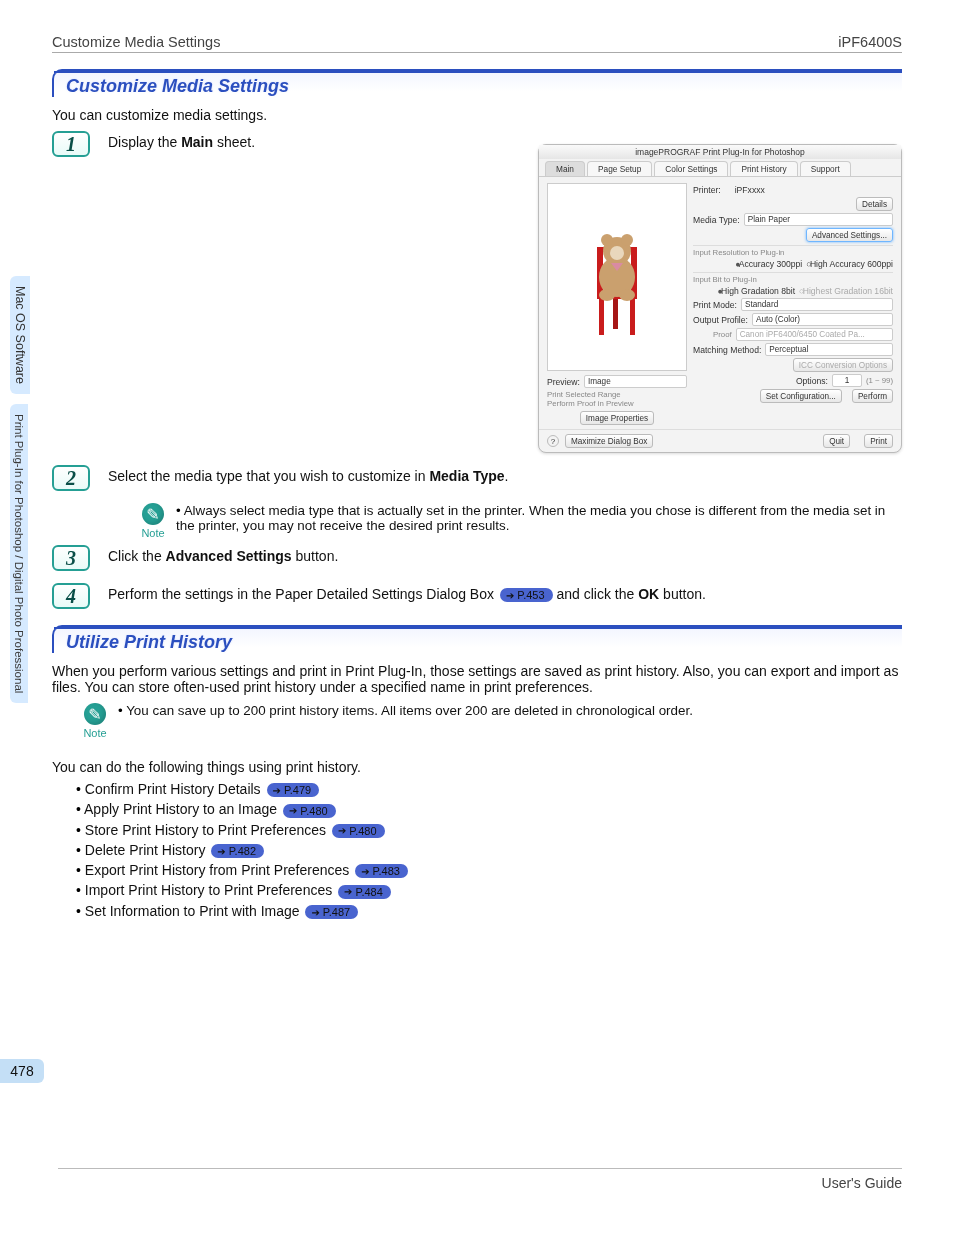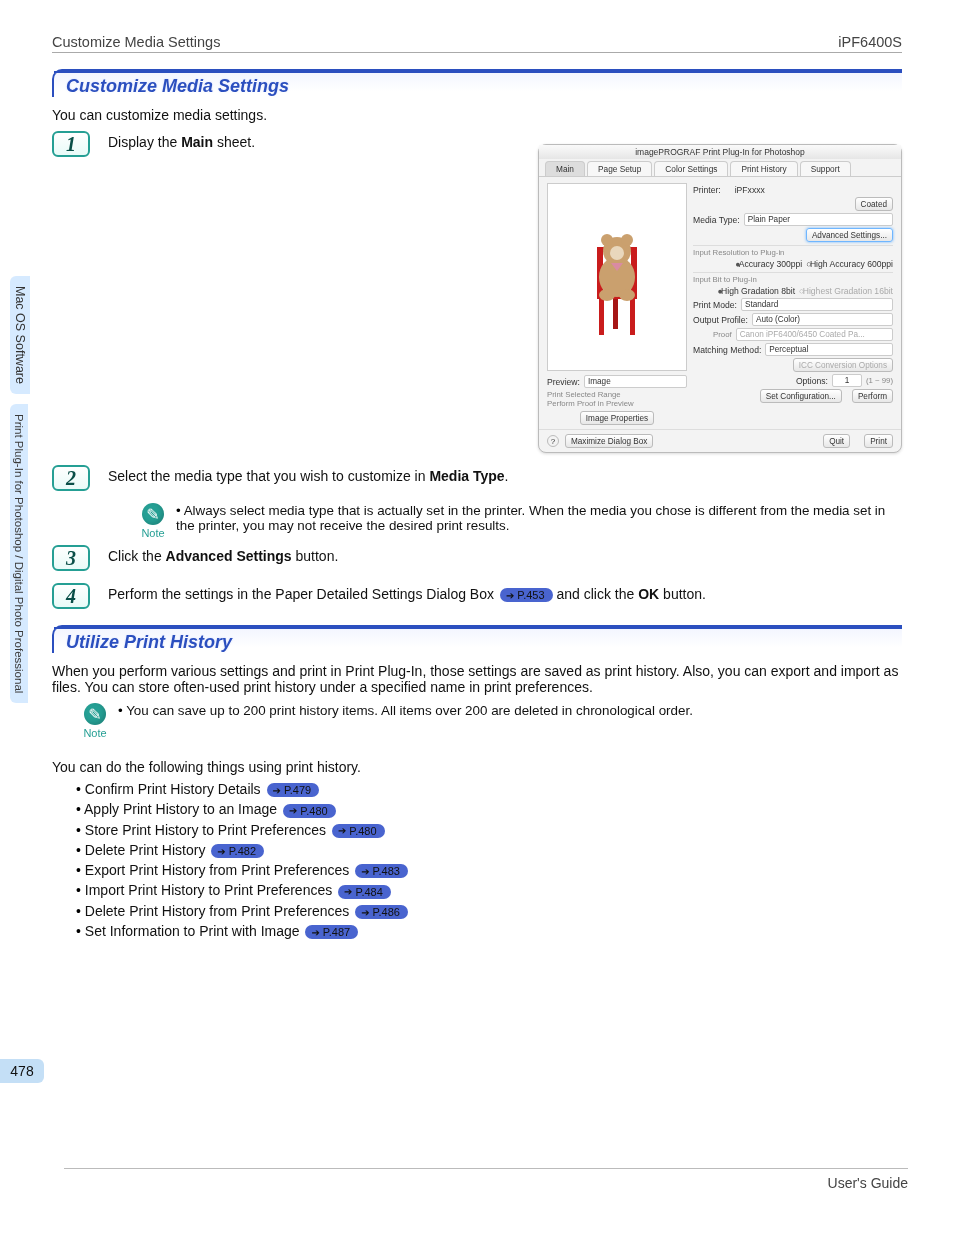--- a/index.html
+++ b/index.html
@@ -121,21 +121,21 @@
   .pref{display:inline-flex;align-items:center;background:var(--blue2);color:#fff;border-radius:10px;font-size:11px;padding:1px 8px 1px 6px;vertical-align:middle;margin-left:2px}
   .pref::before{content:"➔";font-size:10px;margin-right:3px}
 
   .listhdr{margin:20px 0 6px}
   ul.things{margin:4px 0 0 24px;padding:0}
   ul.things li{list-style:none;margin:4px 0}
   ul.things li::before{content:"• ";color:#000}
 
   
   .pgnum{position:absolute;left:0;bottom:152px;background:var(--lightblue);width:44px;text-align:center;padding:4px 0;font-size:14px;border-radius:0 6px 6px 0}
-  .usersguide{position:absolute;right:46px;bottom:44px;color:#444;font-size:14px;border-top:1px solid #bbb;padding-top:6px;width:844px;text-align:right}
+  .usersguide{position:absolute;right:52px;bottom:44px;color:#444;font-size:14px;border-top:1px solid #bbb;padding-top:6px;width:844px;text-align:right}
 
   b{font-weight:700}
   a.ref{color:var(--body);text-decoration:none}
   .stepbody b{font-weight:700}
 </style>
 </head>
 <body>
 
 <div class="pghdr">
   <span class="left">Customize Media Settings</span>
@@ -195,21 +195,21 @@
           <div class="sublbl">Print Selected Range</div>
           <div class="sublbl">Perform Proof in Preview</div>
           <div style="text-align:center;margin-top:3px"><span class="btn">Image Properties</span></div>
         </div>
         <div class="right">
           <div class="row">
               <span class="lbl">Printer:</span>
               <span style="flex:1;text-align:left;padding-left:10px">iPFxxxx</span>
             </div>
           <div class="row" style="justify-content:flex-end">
-              <span class="btn">Coated</span>
+              <span class="btn">Details</span>
             </div>
           <div class="row">
               <span class="lbl">Media Type:</span>
               <span class="val">Plain Paper</span>
             </div>
           <div class="row" style="justify-content:flex-end">
               <span class="btn blue">Advanced Settings...</span>
             </div>
           <div class="group sublbl">Input Resolution to Plug-in</div>
           <div class="row">
@@ -307,18 +307,17 @@
 </div>
 
 <p class="listhdr">You can do the following things using print history.</p>
 <ul class="things" id="things">
     <li><span>Confirm Print History Details </span><a class="ref pref">P.479</a></li>
     <li><span>Apply Print History to an Image </span><a class="ref pref">P.480</a></li>
     <li><span>Store Print History to Print Preferences </span><a class="ref pref">P.480</a></li>
     <li><span>Delete Print History </span><a class="ref pref">P.482</a></li>
     <li><span>Export Print History from Print Preferences </span><a class="ref pref">P.483</a></li>
     <li><span>Import Print History to Print Preferences </span><a class="ref pref">P.484</a></li>
-    <li><span>Delete Print History from Print Preferences </span><a class="ref pref">P.486</a></li>
     <li><span>Set Information to Print with Image </span><a class="ref pref">P.487</a></li>
   </ul>
 
 <div class="pgnum">478</div>
 <div class="usersguide">User's Guide</div>
 
 </body></html>

